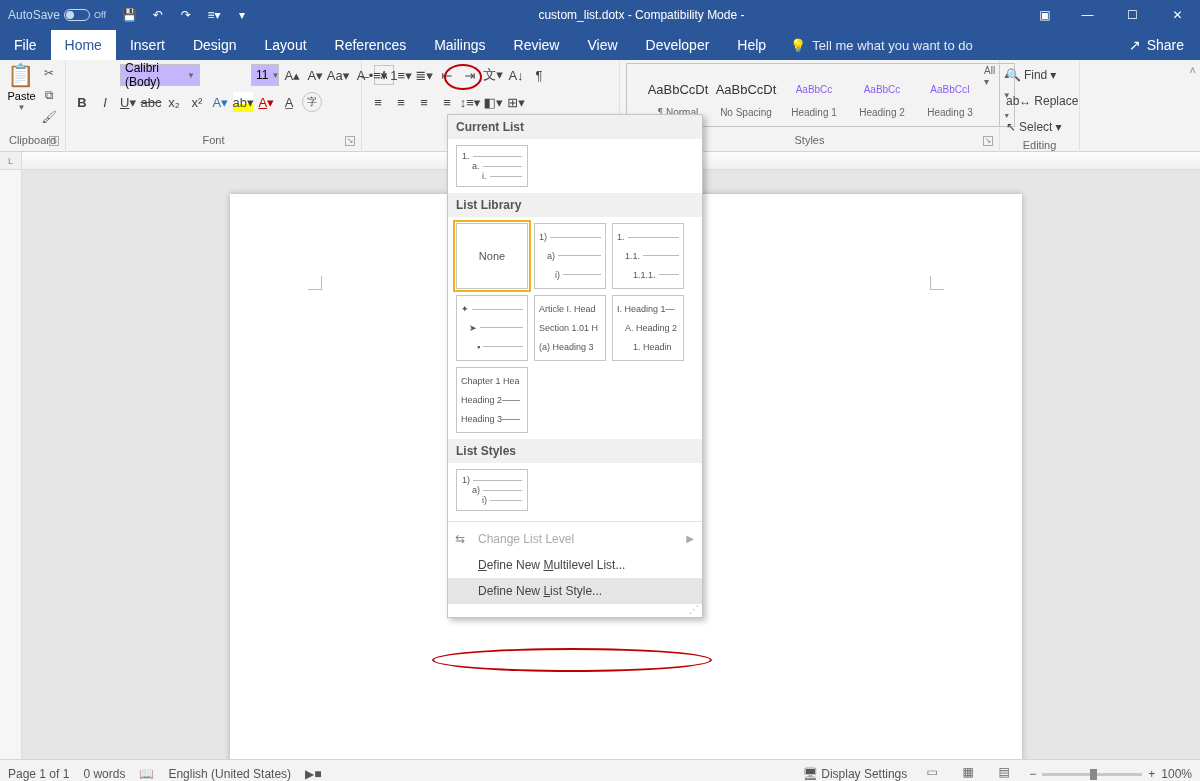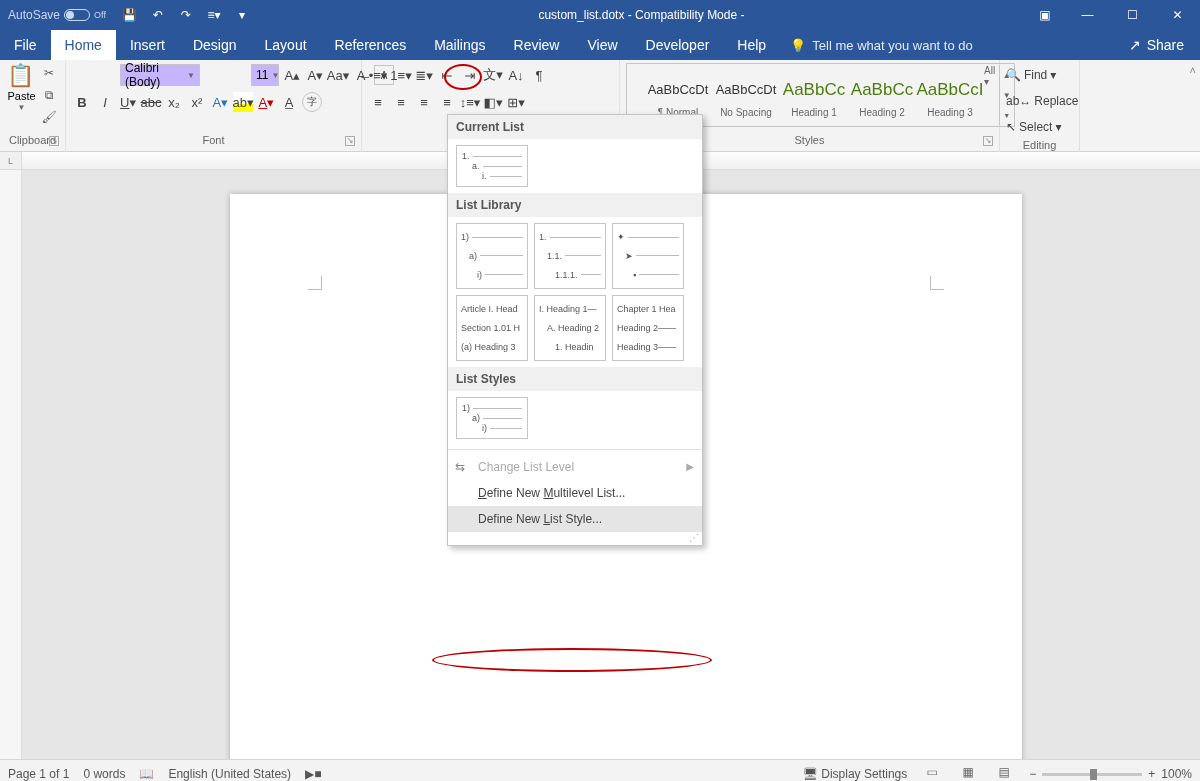--- a/index.html
+++ b/index.html
@@ -35,21 +35,21 @@
 .smallbtn { width: 20px; height: 20px; display: flex; align-items: center; justify-content: center; font-size: 12px; cursor: pointer; color: #555; }
 .rowline { display: flex; align-items: center; gap: 3px; height: 24px; }
 .fontsel { border: 1px solid #c5c5c5; height: 22px; font-size: 12px; padding: 8px 4px; display: flex; align-items: center; background: #c4b5fd; margin-left: 48px; }
 .fontname { width: 80px; }
 .fontsize { width: 28px; }
 .caret { font-size: 8px; color: #666; margin-left: 3px;}
 .iconbtn { width: 20px; height: 20px; display:flex; align-items:center; justify-content:center; cursor:pointer; font-size:13px; color:#444;}
 .iconbtn.boxed { border:1px solid #c5c5c5; }
 .stylecard { width: 68px; height: 60px; border: 1px solid transparent; display:flex; flex-direction:column; align-items:center; justify-content:center; cursor:pointer;}
 .stylecard .prev { font-size:13px; color:#333; height:34px; display:flex; align-items:center;}
-.stylecard .prev.h1 { color:#4d7c0f; font-size:17px;}
+.stylecard .prev.h1 { color:#8b5cf6; font-size:10px;}
 .stylecard .sl { font-size:10px; color:#666;}
 .stylebox { border:1px solid #c5c5c5; display:flex; padding:1px; }
 .stylenav { width:14px; display:flex; flex-direction:column; border-left:1px solid #c5c5c5;}
 .stylenav div { flex:1; display:flex; align-items:center; justify-content:center; font-size:8px; color:#666; cursor:pointer;}
 
 .multilevel-highlight { position:absolute; border:2px solid #c00000; border-radius:50%; width:38px; height:26px; pointer-events:none;}
 
 
 .ruler { height: 18px; background: #f9f9f9; border-bottom: 1px solid #dcdcdc; display:flex; }
 .ruler .corner { width:22px; border-right:1px solid #dcdcdc; background:#f0f0f0; font-size:9px; display:flex; align-items:center; justify-content:center; color:#888;}
@@ -304,20 +304,23 @@
           <span class="rule"></span>
         </div>
       <div class="ln" style="padding-left:20px;">
           <span>i.</span>
           <span class="rule"></span>
         </div>
     </div>
   </div>
   <div class="sechead">List Library</div>
   <div class="preview">
+    <div class="listcard none selected">
+        <span>None</span>
+      </div>
     <div class="listcard">
       <div class="ln">
           <span>1)</span>
           <span class="rule"></span>
         </div>
       <div class="ln" style="padding-left:8px;">
           <span>a)</span>
           <span class="rule"></span>
         </div>
       <div class="ln" style="padding-left:16px;">

